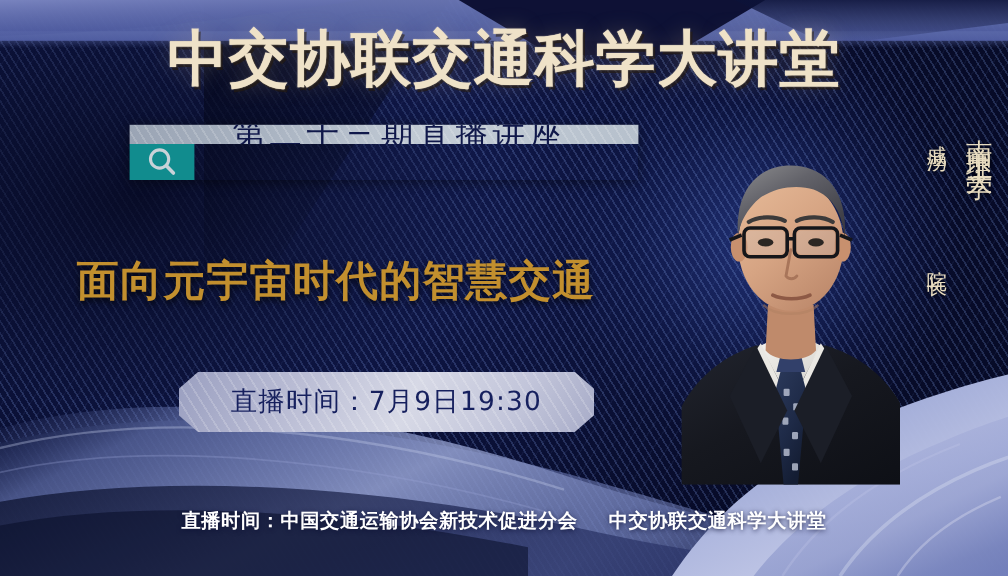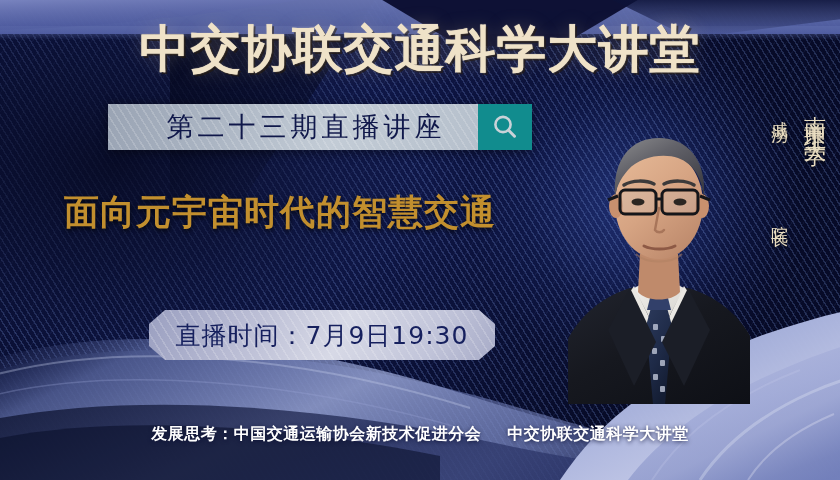--- a/index.html
+++ b/index.html
@@ -135,20 +135,21 @@
   
   .subtitle-bar {
     position: absolute;
     left: 108px;
     top: 104px;
     width: 424px;
     height: 46px;
     display: flex;
     align-items: stretch;
     box-shadow: 0 2px 10px rgba(0,0,0,.45);
+    flex-direction: column;
   }
   .subtitle-bar .sb-text {
     flex: 1;
     position: relative;
     background: linear-gradient(100deg, #9aa4b4 0%, #aab4c2 28%, #c3ccd6 60%, #b6c0cc 100%);
     display: flex;
     align-items: center;
     justify-content: center;
     overflow: hidden;
   }
@@ -188,21 +189,21 @@
     width: 520px;
     text-align: center;
     font-family: "DejaVu Sans", "Liberation Sans", sans-serif;
     font-size: 35px;
     font-weight: 700;
     line-height: 45px;
     letter-spacing: 1px;
     color: #c28f2e;
     text-shadow: 0 2px 5px rgba(0,0,0,.75);
   }
-  .headline .hl-line { display: block; }
+  .headline .hl-line { display: block; margin-top: 23px; }
 
   
   .time-capsule {
     position: absolute;
     left: 149px;
     top: 310px;
     width: 346px;
     height: 50px;
     background: linear-gradient(115deg, #9a9fc0 0%, #b6b9d2 25%, #d7d9e6 55%, #c2c5da 80%, #a8acc8 100%);
     clip-path: polygon(16px 0, calc(100% - 16px) 0, 100% 14px, 100% calc(100% - 14px), calc(100% - 16px) 100%, 16px 100%, 0 calc(100% - 14px), 0 14px);
@@ -218,21 +219,21 @@
     background-image: repeating-linear-gradient(
       58deg,
       rgba(255,255,255,0) 0px, rgba(255,255,255,0) 6px,
       rgba(255,255,255,0.40) 6px, rgba(255,255,255,0.40) 7.5px);
     opacity: .45;
   }
   .time-capsule .tc-label {
     position: relative;
     z-index: 2;
     font-family: "DejaVu Sans", "Liberation Sans", sans-serif;
-    font-size: 25px;
+    font-size: 22px;
     font-weight: 400;
     color: #16205e;
     letter-spacing: 1px;
     white-space: nowrap;
   }
 
   
   .portrait-wrap {
     position: absolute;
     left: 568px;
@@ -474,16 +475,16 @@
         <path d="M68,168 C78,178 104,178 114,168" stroke="#b07f62" stroke-width="2" fill="none" opacity="0.5"></path>
       </g>
     </svg>
   </div>
 
   <div class="vtext vtext-org">南京理工大学</div>
   <div class="vtext vtext-name">戚湧</div>
   <div class="vtext vtext-title">院长</div>
 
   <div class="footer">
-    <span>发展思考：</span><span>中国交通运输协会新技术促进分会</span><span class="f-gap"></span><span>中交协联交通科学大讲堂</span>
+    <span>直播时间：</span><span>中国交通运输协会新技术促进分会</span><span class="f-gap"></span><span>中交协联交通科学大讲堂</span>
   </div>
 
 </div>
 
 </body></html>

